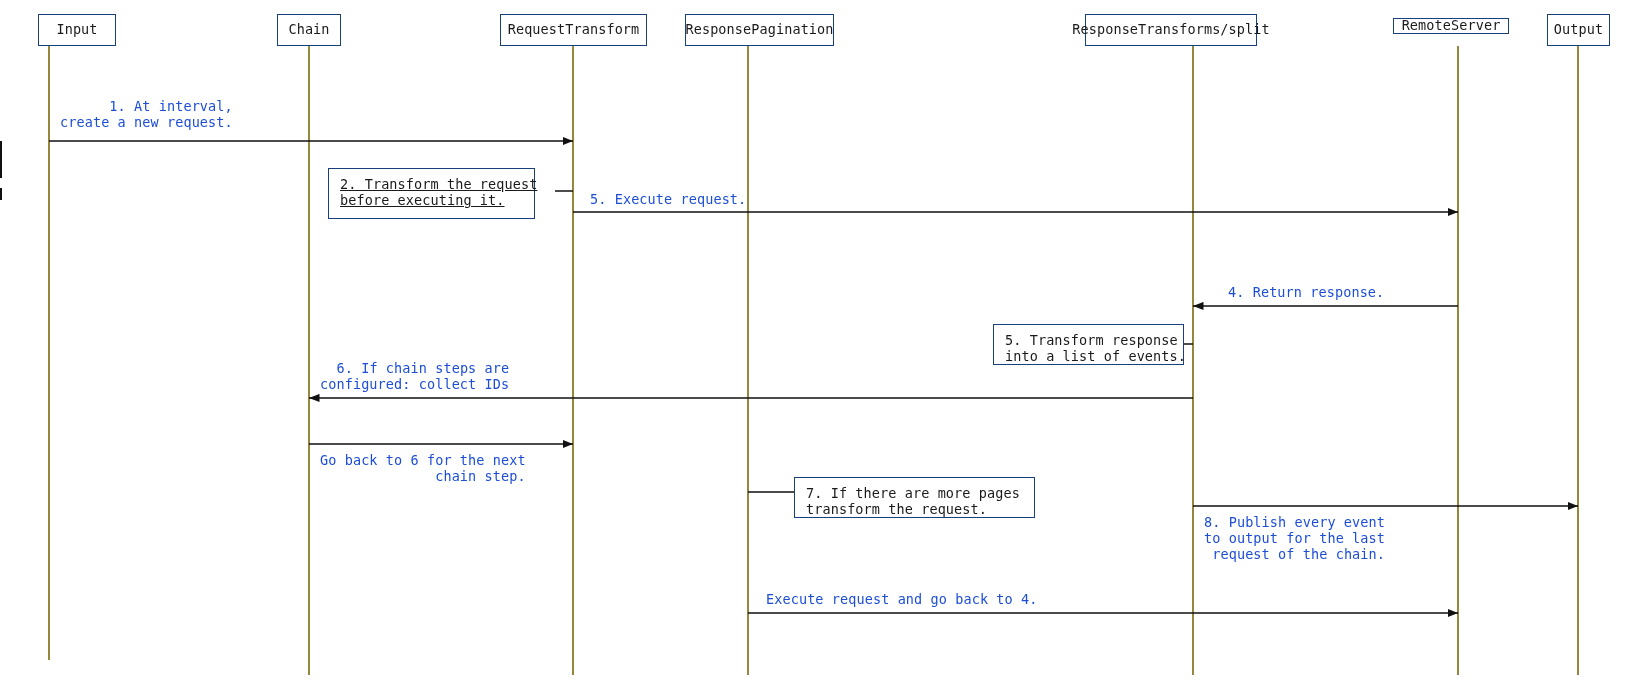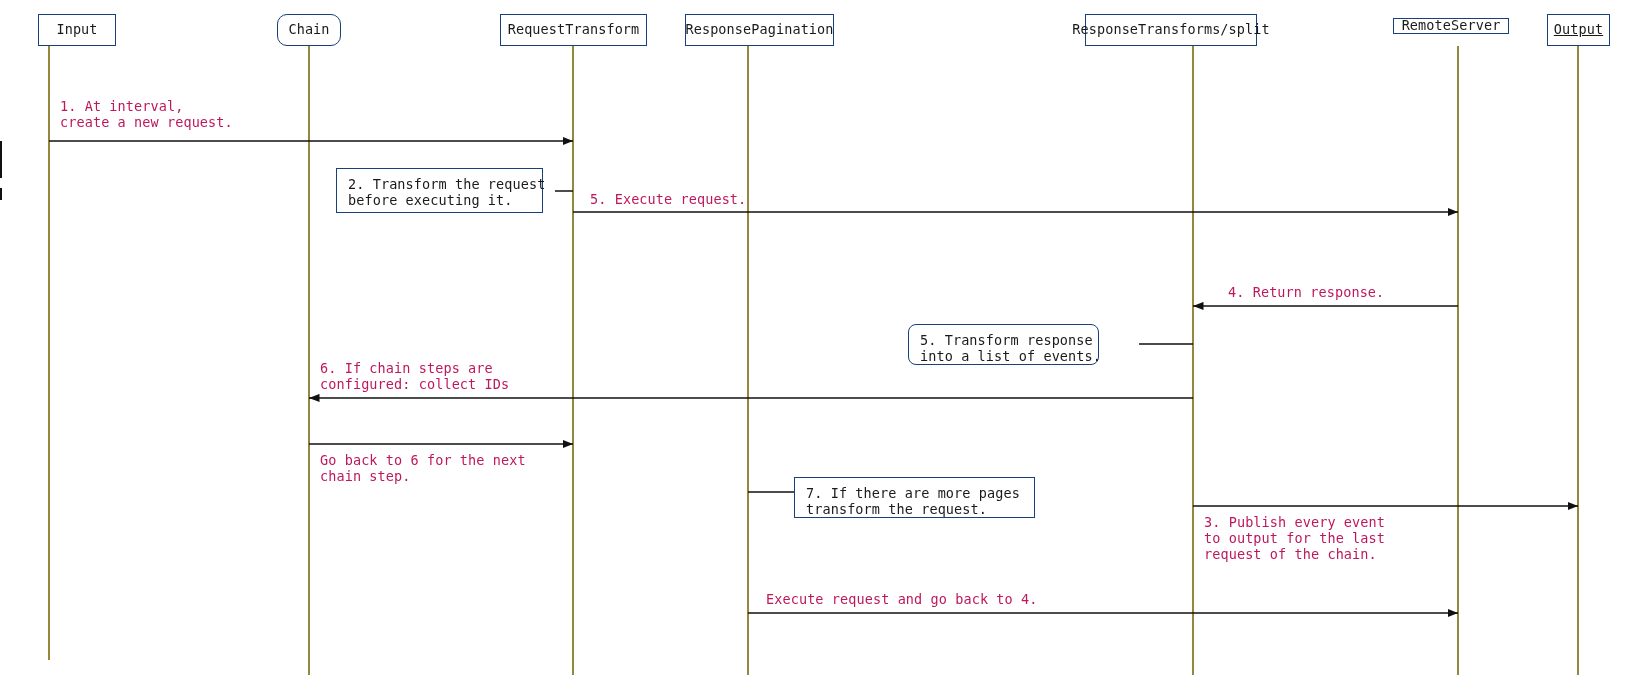--- a/index.html
+++ b/index.html
@@ -46,25 +46,26 @@
     background: #ffffff;
     color: #1a1a1a;
     font-size: 13.5px;
     line-height: 16px;
     padding: 7px 9px 7px 11px;
     white-space: pre;
     letter-spacing: 0.1px;
   }
   .msg-label {
     position: absolute;
-    color: #be185d;
+    color: #1d4ed8;
     font-size: 13.5px;
     line-height: 16px;
     white-space: pre;
     letter-spacing: 0.1px;
+    text-align: right;
   }
   .edge-artifact {
     position: absolute;
     background: #111111;
   }
 </style>
 </head>
 <body>
 
 <div id="diagram-root">
@@ -98,45 +99,45 @@
         <line x1="1458" y1="306" x2="1193" y2="306" stroke="#111111" stroke-width="1.5" marker-end="url(#arrow-left)"></line>
         <line x1="1193" y1="398" x2="309" y2="398" stroke="#111111" stroke-width="1.5" marker-end="url(#arrow-left)"></line>
         <line x1="309" y1="444" x2="573" y2="444" stroke="#111111" stroke-width="1.5" marker-end="url(#arrow-right)"></line>
         <line x1="1193" y1="506" x2="1578" y2="506" stroke="#111111" stroke-width="1.5" marker-end="url(#arrow-right)"></line>
         <line x1="748" y1="613" x2="1458" y2="613" stroke="#111111" stroke-width="1.5" marker-end="url(#arrow-right)"></line>
       </g>
   </svg>
 
   <div id="participant-boxes">
       <div class="participant-box" style="left: 10px; top: 14px; width: 78px; height: 32px; margin-left: 28px;">Input</div>
-      <div class="participant-box" style="left: 277px; top: 14px; width: 64px; height: 32px; border-radius: 10px;">Chain</div>
+      <div class="participant-box" style="left: 277px; top: 14px; width: 64px; height: 32px;">Chain</div>
       <div class="participant-box" style="left: 500px; top: 14px; width: 147px; height: 32px; text-align: right;">RequestTransform</div>
       <div class="participant-box" style="left: 685px; top: 14px; width: 149px; height: 32px;">ResponsePagination</div>
       <div class="participant-box" style="left: 1085px; top: 14px; width: 172px; height: 32px;">ResponseTransforms/split</div>
       <div class="participant-box" style="left: 1393px; top: 18px; width: 116px; height: 16px;">RemoteServer</div>
-      <div class="participant-box" style="left: 1547px; top: 14px; width: 63px; height: 32px; text-decoration: underline;">Output</div>
+      <div class="participant-box" style="left: 1547px; top: 14px; width: 63px; height: 32px;">Output</div>
     </div>
   <div id="note-boxes">
-      <div class="note-box" style="left: 336px; top: 168px; width: 207px; height: 45px;">2. Transform the request
+      <div class="note-box" style="left: 328px; top: 168px; width: 207px; height: 51px; text-decoration: underline;">2. Transform the request
 before executing it.</div>
-      <div class="note-box" style="left: 908px; top: 324px; width: 191px; height: 41px; border-radius: 8px;">5. Transform response
+      <div class="note-box" style="left: 993px; top: 324px; width: 191px; height: 41px;">5. Transform response
 into a list of events.</div>
       <div class="note-box" style="left: 794px; top: 477px; width: 241px; height: 41px;">7. If there are more pages
 transform the request.</div>
     </div>
   <div id="message-labels">
       <div class="msg-label" style="left: 60px; top: 98px;">1. At interval,
 create a new request.</div>
       <div class="msg-label" style="left: 590px; top: 191px;">5. Execute request.</div>
       <div class="msg-label" style="left: 1228px; top: 284px;">4. Return response.</div>
       <div class="msg-label" style="left: 320px; top: 360px;">6. If chain steps are
 configured: collect IDs</div>
       <div class="msg-label" style="left: 320px; top: 452px;">Go back to 6 for the next
 chain step.</div>
-      <div class="msg-label" style="left: 1204px; top: 514px;">3. Publish every event
+      <div class="msg-label" style="left: 1204px; top: 514px;">8. Publish every event
 to output for the last
 request of the chain.</div>
       <div class="msg-label" style="left: 766px; top: 591px;">Execute request and go back to 4.</div>
     </div>
 
   <div class="edge-artifact" style="left:0px; top:141px; width:2px; height:37px;"></div>
   <div class="edge-artifact" style="left:0px; top:188px; width:2px; height:12px;"></div>
 </div>
 
 </body></html>

